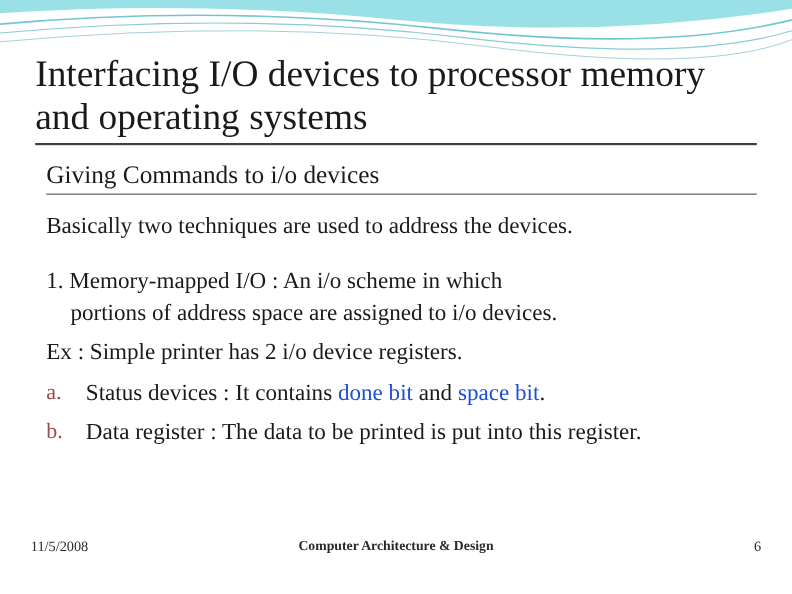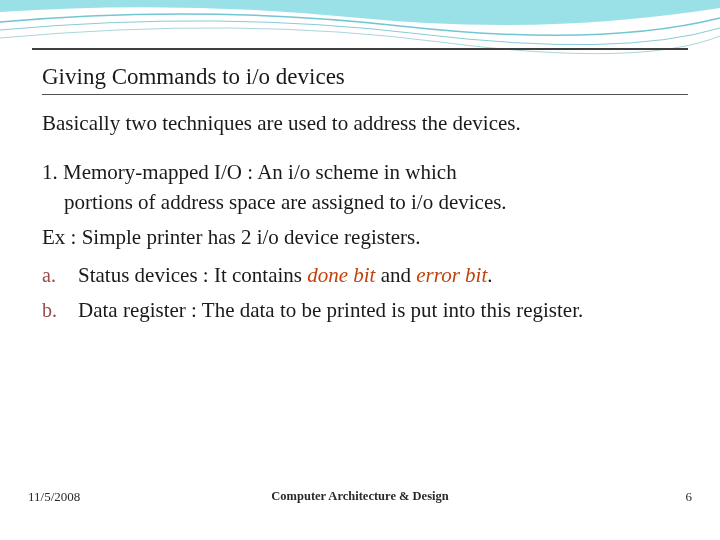--- a/index.html
+++ b/index.html
@@ -60,21 +60,21 @@
   .letter-item {
     display: flex;
     margin-bottom: 6px;
   }
   .letter-item .marker {
     min-width: 36px;
     color: #9c4a4a;
     font-size: 20px;
   }
   .letter-item .body { flex: 1; }
-  .italic { font-style: italic; color: #c2410c; }
+  .italic { color: #1d4ed8; }
   .footer {
     position: absolute;
     bottom: 35px;
     left: 0;
     width: 720px;
     display: flex;
     align-items: baseline;
     font-size: 13px;
   }
   .footer .date {
@@ -100,40 +100,41 @@
 
 <svg class="wave-bg" viewBox="0 0 720 80" preserveAspectRatio="none">
   <path d="M0,12 Q180,0 360,18 T720,8 L720,0 L0,0 Z" fill="#6fd4dd" opacity="0.7"></path>
   <path d="M0,22 Q200,4 400,26 T720,18" fill="none" stroke="#4fb8c6" stroke-width="1.5" opacity="0.8"></path>
   <path d="M0,30 Q220,10 420,34 T720,28" fill="none" stroke="#3aa8b8" stroke-width="1" opacity="0.6"></path>
   <path d="M0,38 Q240,16 440,42 T720,36" fill="none" stroke="#2e96a6" stroke-width="0.8" opacity="0.5"></path>
 </svg>
 
 <div class="slide">
 
+  <h1 class="title">Interfacing I/O devices to processor memory and operating systems</h1>
   <hr class="title-underline">
 
   <h2 class="subtitle">Giving Commands to i/o devices</h2>
   <hr class="sub-underline">
 
   <div class="content">
     <p class="para">Basically two techniques are used to address the devices.</p>
 
     <div class="num-item">
       <span>1. Memory-mapped I/O : An i/o scheme in which</span>
       <div class="indent-line">portions of address space are assigned to i/o devices.</div>
     </div>
 
     <p class="ex">Ex : Simple printer has 2 i/o device registers.</p>
 
     <div class="letter-list">
       <div class="letter-item">
         <div class="marker">a.</div>
         <div class="body">
-          <span>Status devices : It contains </span><span class="italic">done bit</span><span> and </span><span class="italic">error bit</span><span>.</span>
+          <span>Status devices : It contains </span><span class="italic">done bit</span><span> and </span><span class="italic">space bit</span><span>.</span>
         </div>
       </div>
       <div class="letter-item">
         <div class="marker">b.</div>
         <div class="body">Data register   : The data to be printed is put into this register.</div>
       </div>
     </div>
   </div>
 
   <div class="footer">

